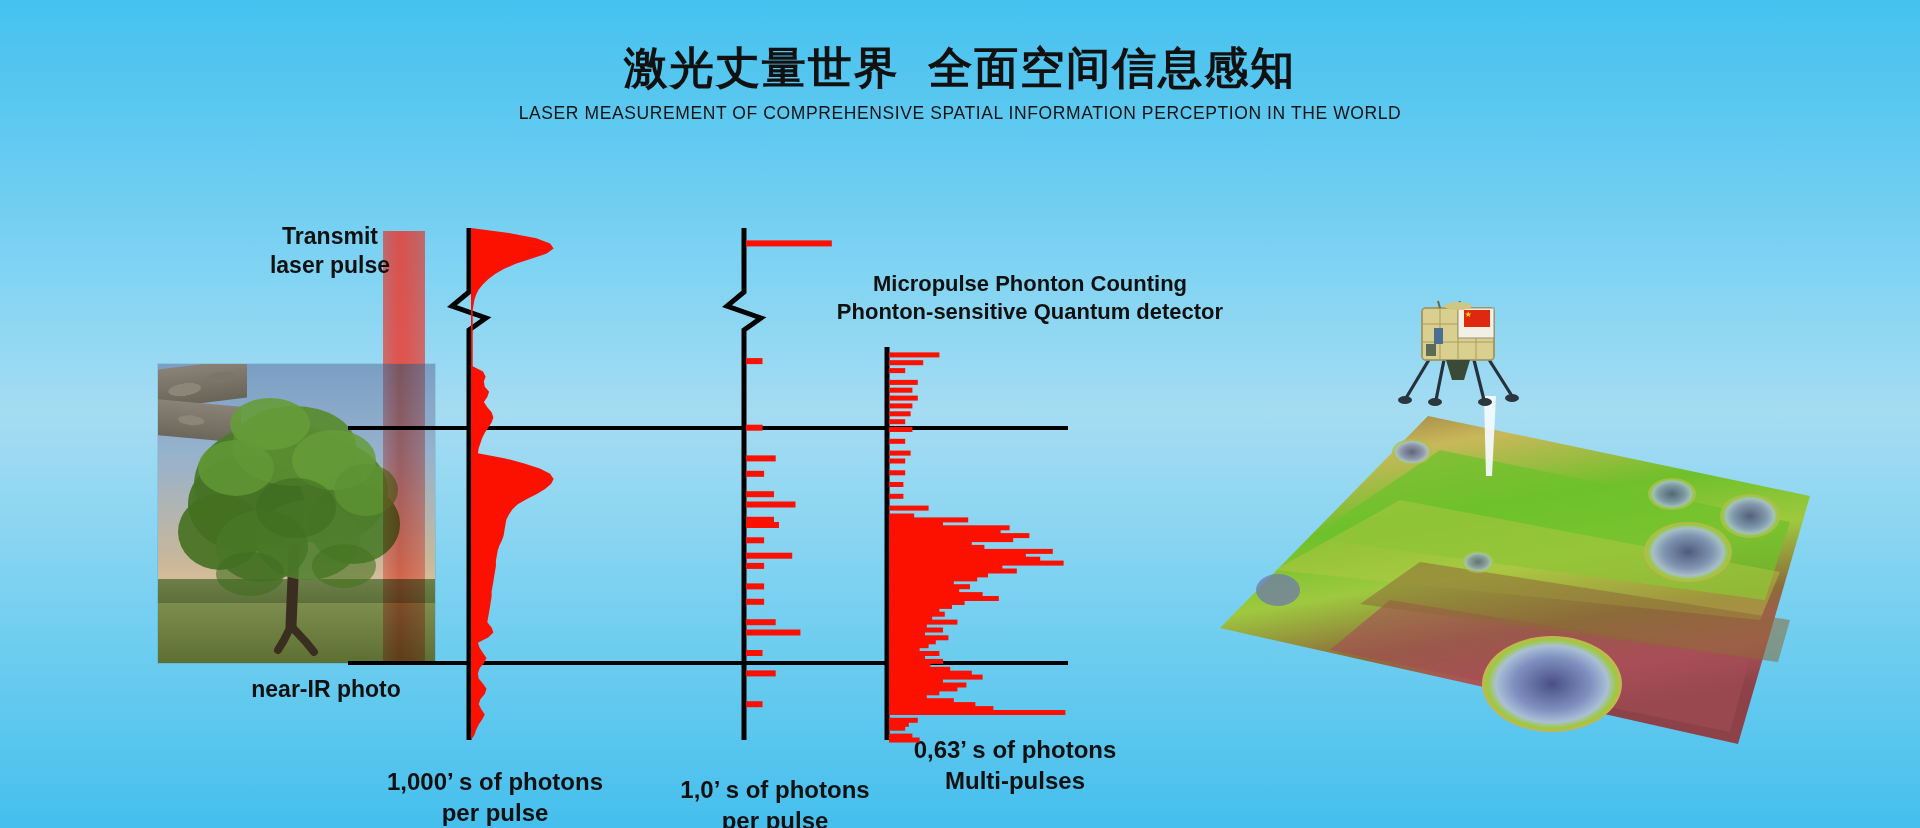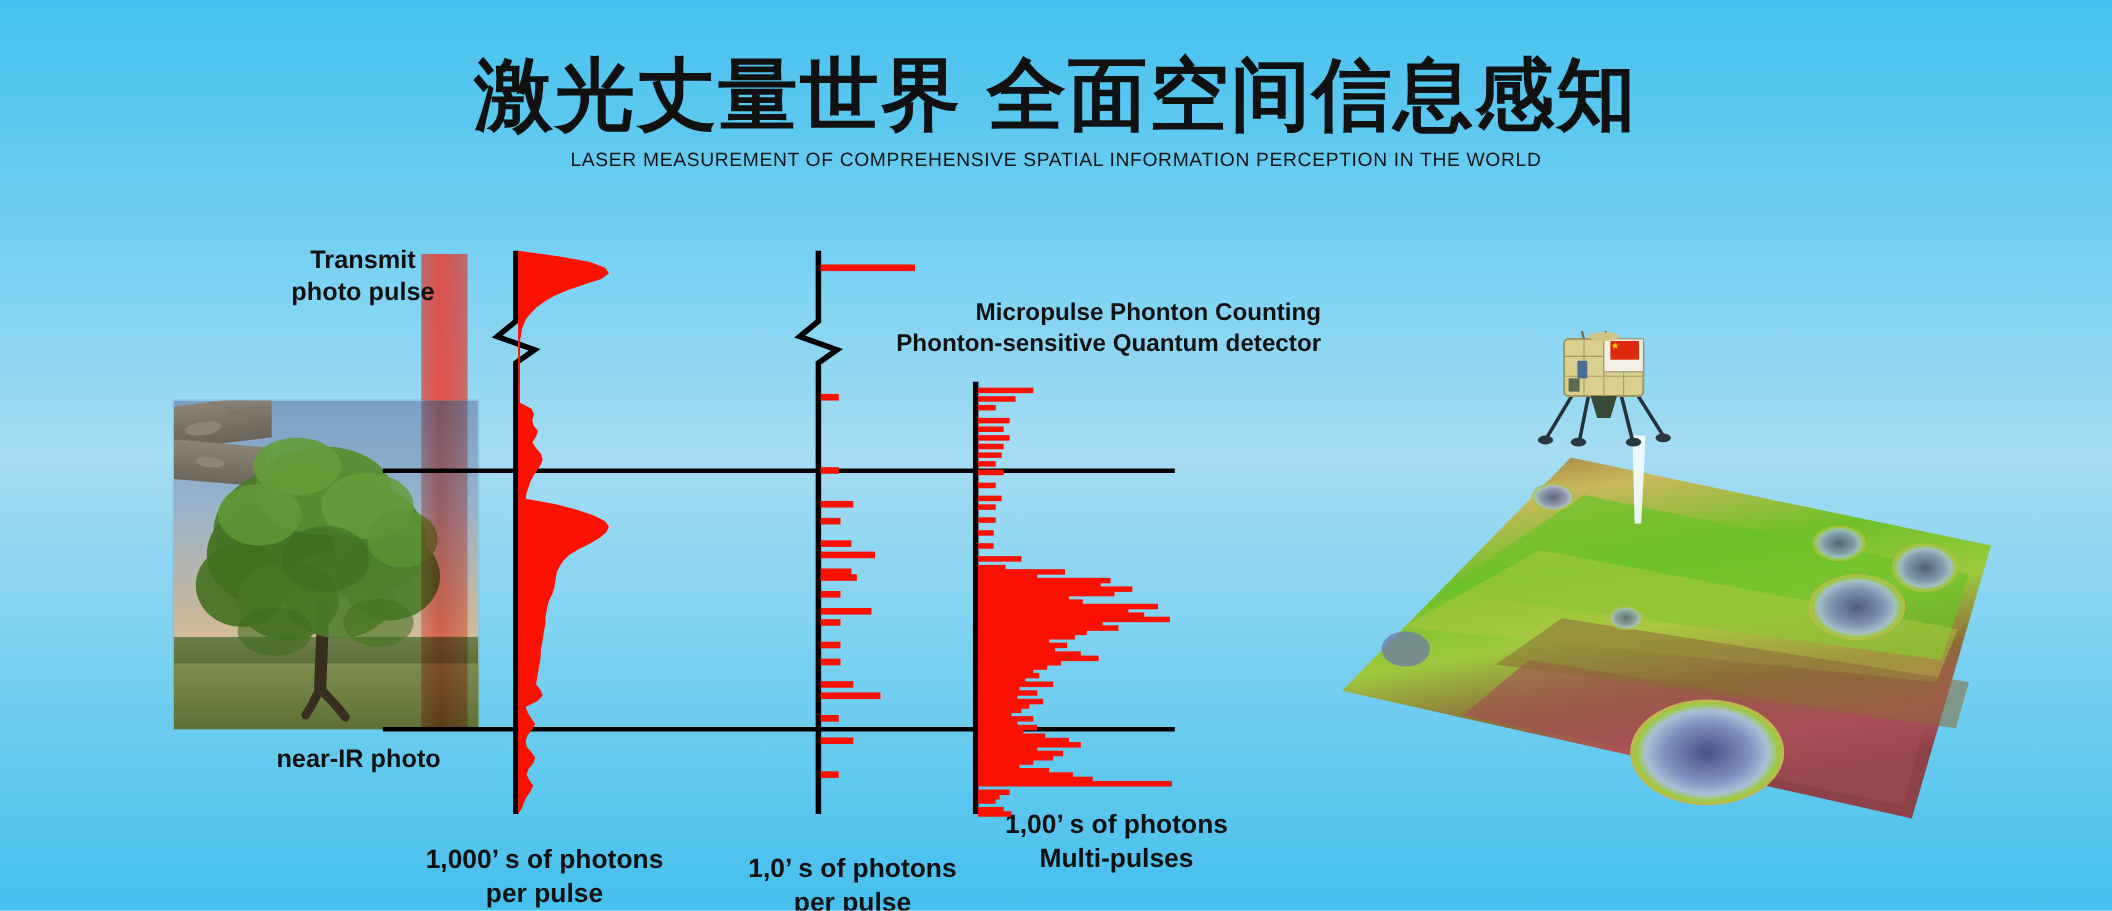--- a/index.html
+++ b/index.html
@@ -17,22 +17,22 @@
       #a5dcf2 50%,
       #8ad5f2 64%,
       #6accef 80%,
       #54c4ee 92%,
       #45bfee 100%);
   }
 
   
   #title-block{position:absolute;left:0;top:46px;width:1920px;text-align:center;}
   #main-title{
-    font-size:72px;font-weight:bold;color:#111;letter-spacing:2px;
-    line-height:1.15;white-space:pre;
+    font-size:44px;font-weight:bold;color:#111;letter-spacing:2px;
+    line-height:1.15;white-space:pre;font-family:Liberation Mono, monospace;
   }
   #sub-title{
     margin-top:6px;font-size:17.5px;color:#141414;letter-spacing:.6px;
     font-weight:400;white-space:pre;
   }
 
   
   .lbl{position:absolute;font-weight:bold;color:#111;line-height:1.28;text-align:center;white-space:pre-line;}
 
   
@@ -124,35 +124,35 @@
         <ellipse cx="138" cy="144" rx="40" ry="30" fill="#3e6b1f" opacity=".55"></ellipse>
         <ellipse cx="92" cy="210" rx="34" ry="22" fill="#3f6d20" opacity=".6"></ellipse>
         <ellipse cx="186" cy="202" rx="32" ry="22" fill="#44731f" opacity=".6"></ellipse>
       </g>
     </svg>
   </div>
   <div id="beam"></div>
   <div id="beam-top"></div>
 
   <div class="lbl" style="left:230px;top:222px;width:200px;font-size:23px;">Transmit
-photo pulse</div>
+laser pulse</div>
 
   <div class="lbl" style="left:216px;top:675px;width:220px;font-size:23px;text-align:center;">near-IR photo</div>
 
 
-  <div class="lbl" style="left:781px;top:270px;width:420px;font-size:22px;text-align:right;">Micropulse Phonton Counting
+  <div class="lbl" style="left:820px;top:270px;width:420px;font-size:22px;">Micropulse Phonton Counting
 Phonton-sensitive Quantum detector</div>
 
   <div class="lbl" style="left:350px;top:735px;width:290px;font-size:24px;margin-top:32px;">1,000’ s of photons
 per pulse</div>
 
   <div class="lbl" style="left:640px;top:735px;width:270px;font-size:24px;margin-top:40px;">1,0’ s of photons
 per pulse</div>
 
-  <div class="lbl" style="left:870px;top:735px;width:290px;font-size:24px;">1,00’ s of photons
+  <div class="lbl" style="left:870px;top:735px;width:290px;font-size:24px;">0,63’ s of photons
 Multi-pulses</div>
 
   <svg id="plots" width="1920" height="828">
 
     <line x1="348" y1="428" x2="1068" y2="428" stroke="#000" stroke-width="4"></line>
     <line x1="348" y1="663" x2="1068" y2="663" stroke="#000" stroke-width="4"></line>
 
     <g>
 
       <path d="M469 228 L469 292 L452 306 L486 318 L469 330 L469 740" stroke="#000" stroke-width="5" fill="none" stroke-linejoin="miter"></path>

